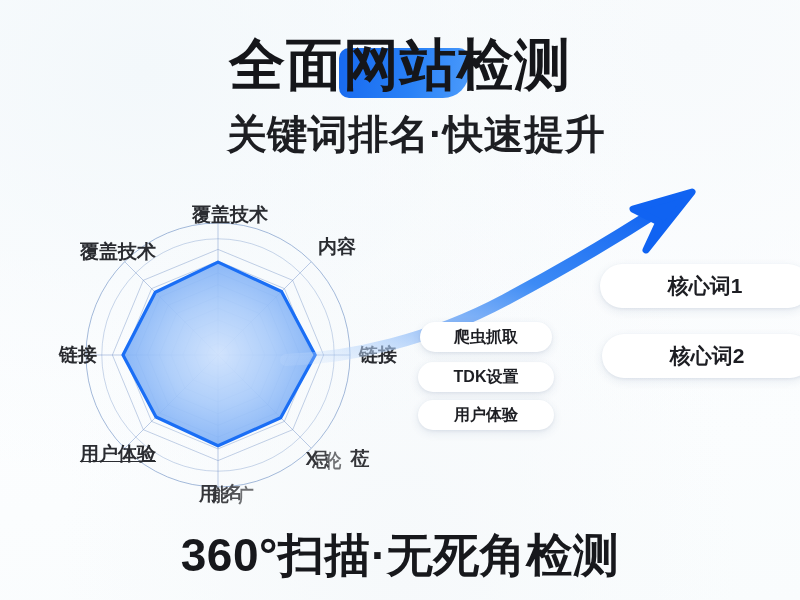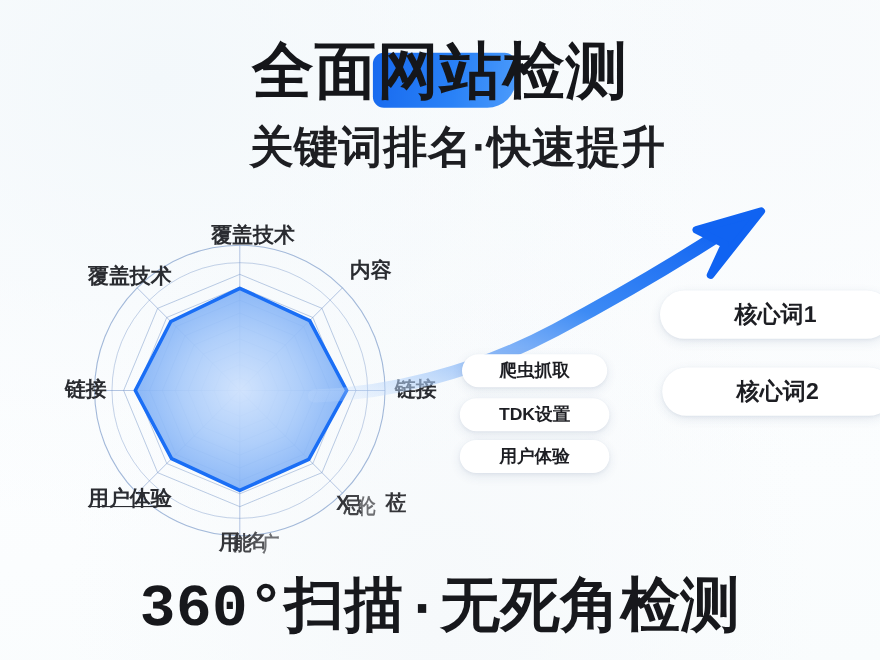--- a/index.html
+++ b/index.html
@@ -44,23 +44,23 @@
   #subtitle-row{top:108px;height:52px;}
   #subtitle-text{
     display:inline-block;
     font-size:40px;line-height:52px;
     font-weight:bold;letter-spacing:.5px;
     color:#1d1e22;white-space:nowrap;margin-left:32px;
   }
   #footline-row{top:524px;height:62px;}
   #footline-text{
     display:inline-block;
-    font-size:54px;line-height:62px;
+    font-size:46px;line-height:62px;
     font-weight:bold;letter-spacing:.5px;
-    color:#17181c;white-space:nowrap;font-family:Liberation Mono, monospace;
+    color:#17181c;white-space:nowrap;
   }
   
   #radar-block{position:absolute;left:18px;top:188px;width:400px;height:330px;}
   #radar-svg{position:absolute;left:0;top:0;width:400px;height:330px;}
   .radar-label{
     position:absolute;
     font-size:19px;line-height:18px;
     font-weight:bold;
     color:#2a2c31;
     white-space:nowrap;

